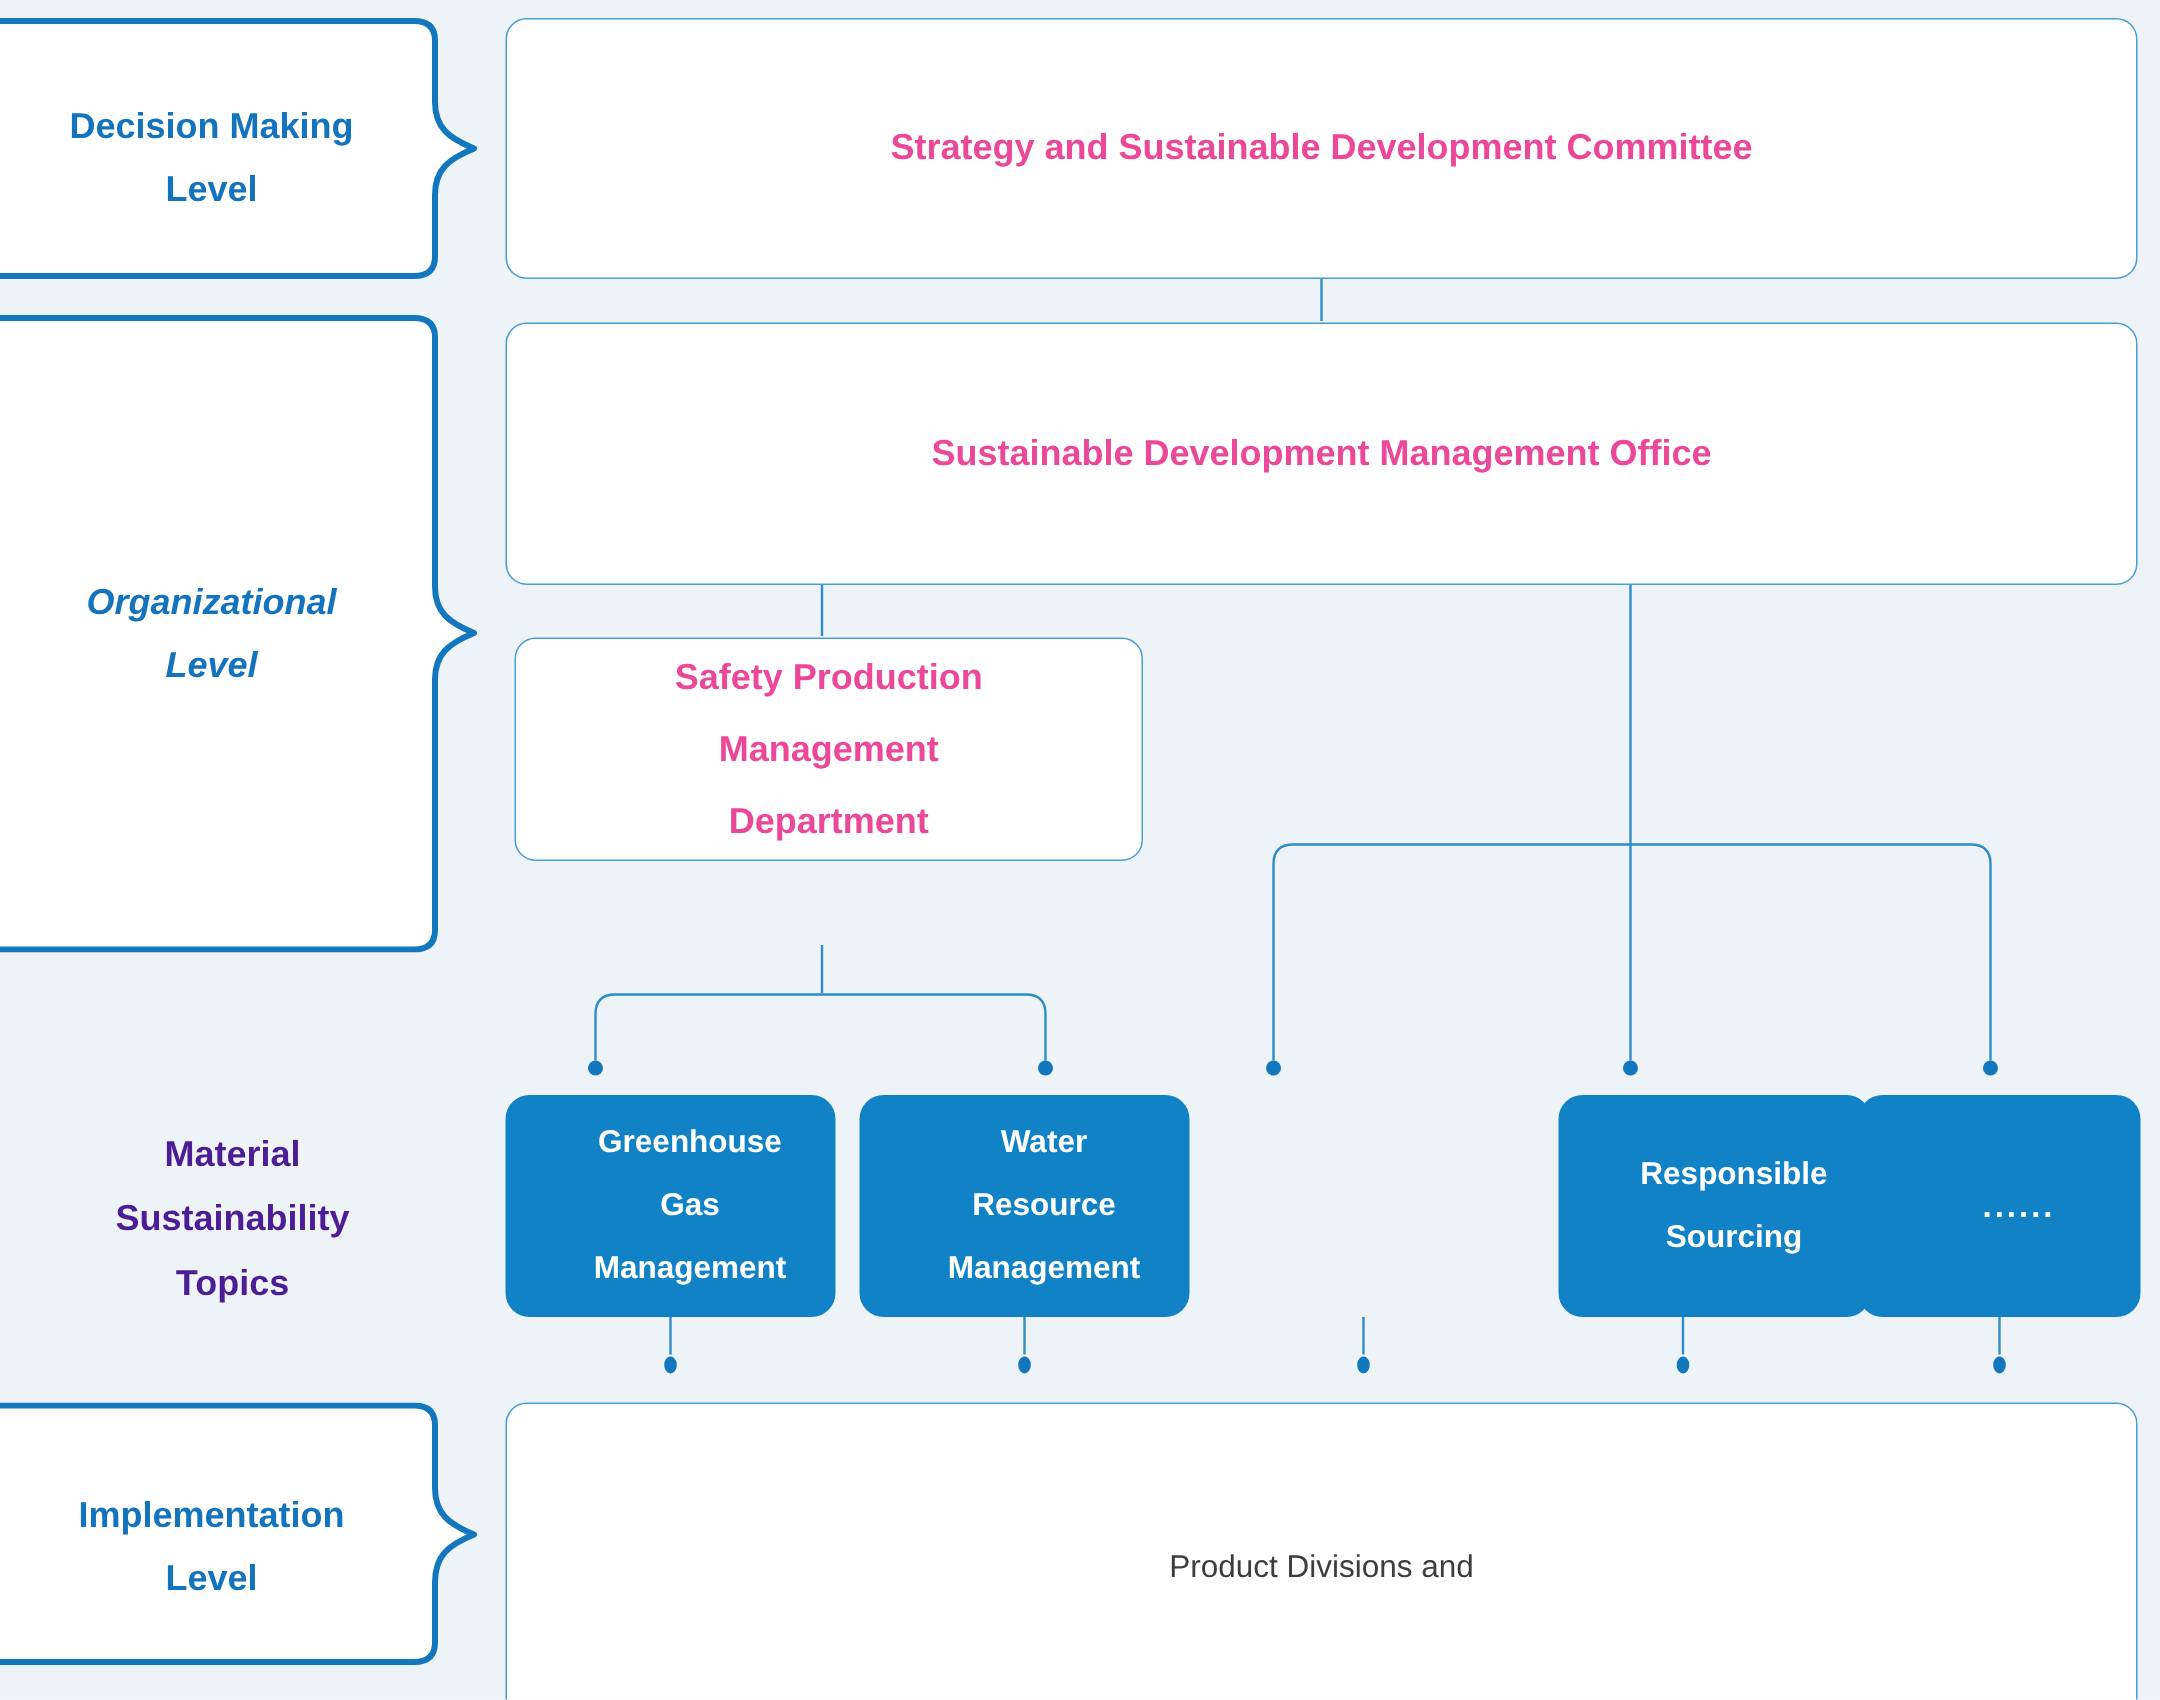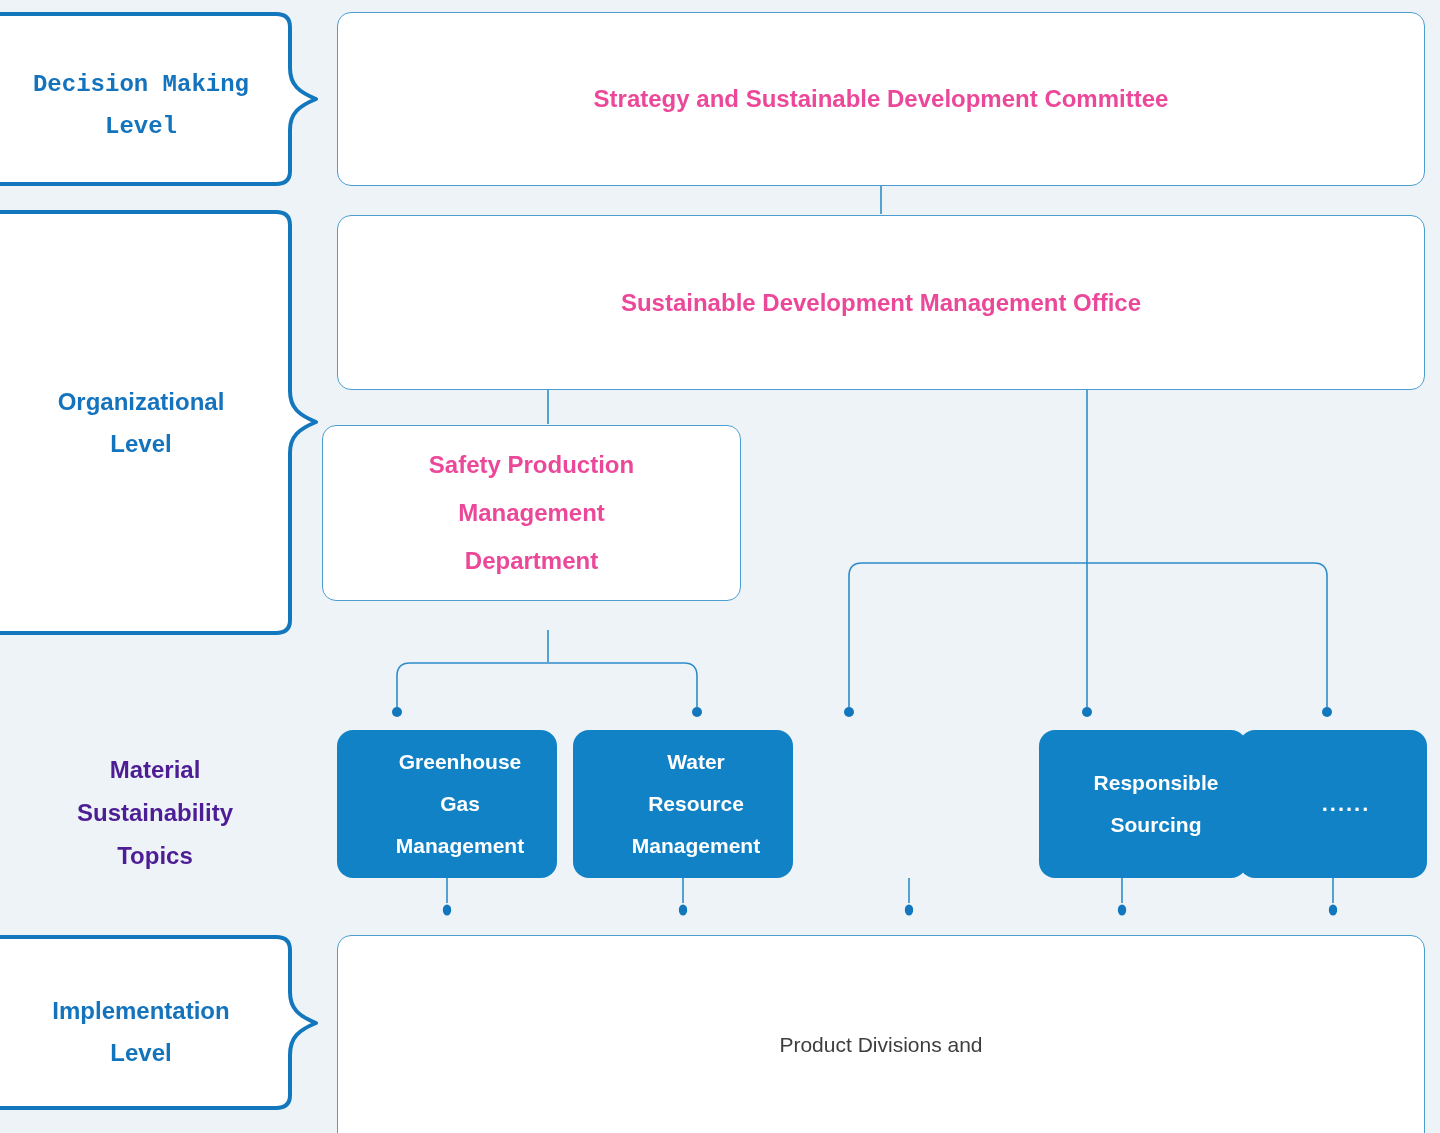--- a/index.html
+++ b/index.html
@@ -81,31 +81,31 @@
       <circle cx="1087" cy="712" r="5"></circle>
       <circle cx="1327" cy="712" r="5"></circle>
       <ellipse cx="447" cy="910" rx="4.2" ry="5.6"></ellipse>
       <ellipse cx="683" cy="910" rx="4.2" ry="5.6"></ellipse>
       <ellipse cx="909" cy="910" rx="4.2" ry="5.6"></ellipse>
       <ellipse cx="1122" cy="910" rx="4.2" ry="5.6"></ellipse>
       <ellipse cx="1333" cy="910" rx="4.2" ry="5.6"></ellipse>
     </g>
   </svg>
 
-  <div class="level" style="top:12px;height:187px;font-family:Liberation Mono, monospace;">
+  <div class="level" style="top:12px;height:187px;">
     <svg width="330" height="174" viewBox="0 0 330 174">
       <path d="M -10 2 H 276 Q 290 2 290 15 V 56 C 290 73 299 80 316 87 C 299 94 290 101 290 118 V 159 Q 290 172 276 172 H -10" fill="#ffffff" stroke="#1377be" stroke-width="4" stroke-linejoin="round"></path>
     </svg>
     <div class="level-text">
       <span>Decision Making</span>
       <span>Level</span>
     </div>
   </div>
 
-  <div class="level" style="top:210px;height:425px;">
+  <div class="level" style="top:210px;height:425px;font-style:italic;">
     <svg width="330" height="425" viewBox="0 0 330 425">
       <path d="M -10 2 H 276 Q 290 2 290 15 V 181 C 290 198 299 205 316 212 C 299 219 290 226 290 243 V 410 Q 290 423 276 423 H -10" fill="#ffffff" stroke="#1377be" stroke-width="4" stroke-linejoin="round"></path>
     </svg>
     <div class="level-text">
       <span>Organizational</span>
       <span>Level</span>
     </div>
   </div>
 
   <div class="material-label">
@@ -125,21 +125,21 @@
   </div>
 
   <div class="card" style="left:337px;top:12px;width:1088px;height:174px;">
     <span>Strategy and Sustainable Development Committee</span>
   </div>
 
   <div class="card" style="left:337px;top:215px;width:1088px;height:175px;">
     <span>Sustainable Development Management Office</span>
   </div>
 
-  <div class="card" style="left:322px;top:425px;width:419px;height:176px;">
+  <div class="card" style="left:343px;top:425px;width:419px;height:149px;">
     <span>Safety Production</span>
     <span>Management</span>
     <span>Department</span>
   </div>
 
   <div class="topic" style="left:337px;width:220px;">
     <span>Greenhouse</span>
     <span>Gas</span>
     <span>Management</span>
   </div>

